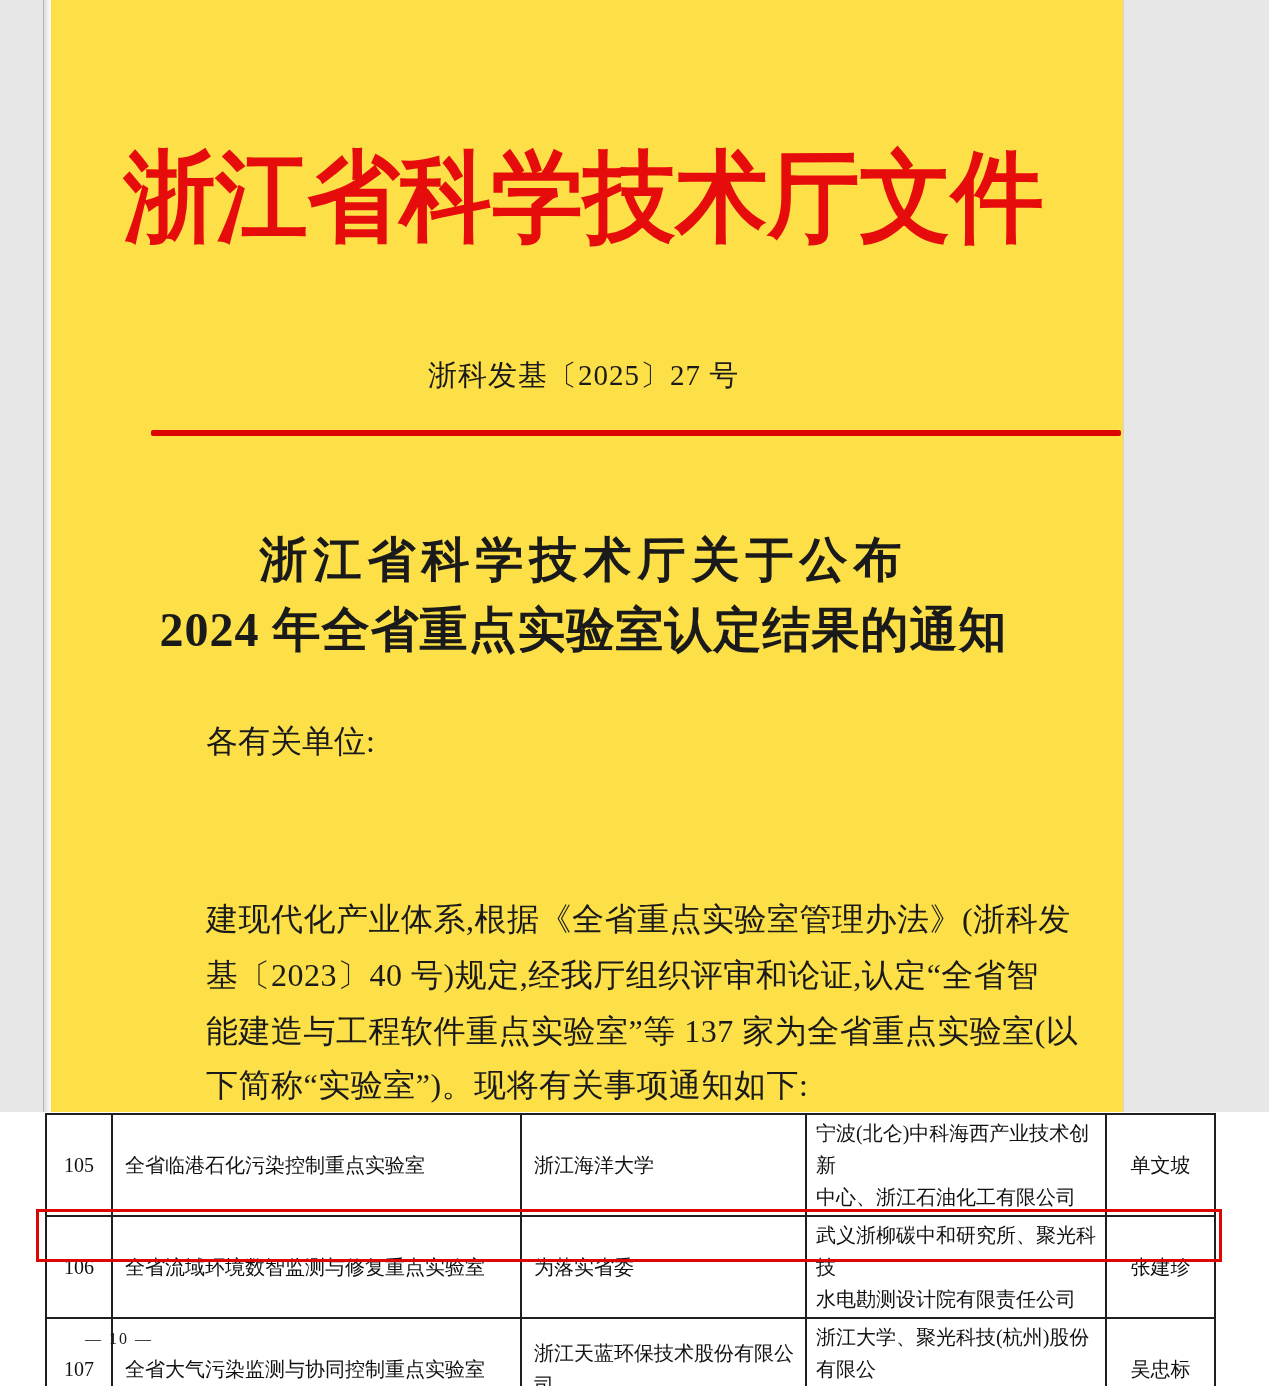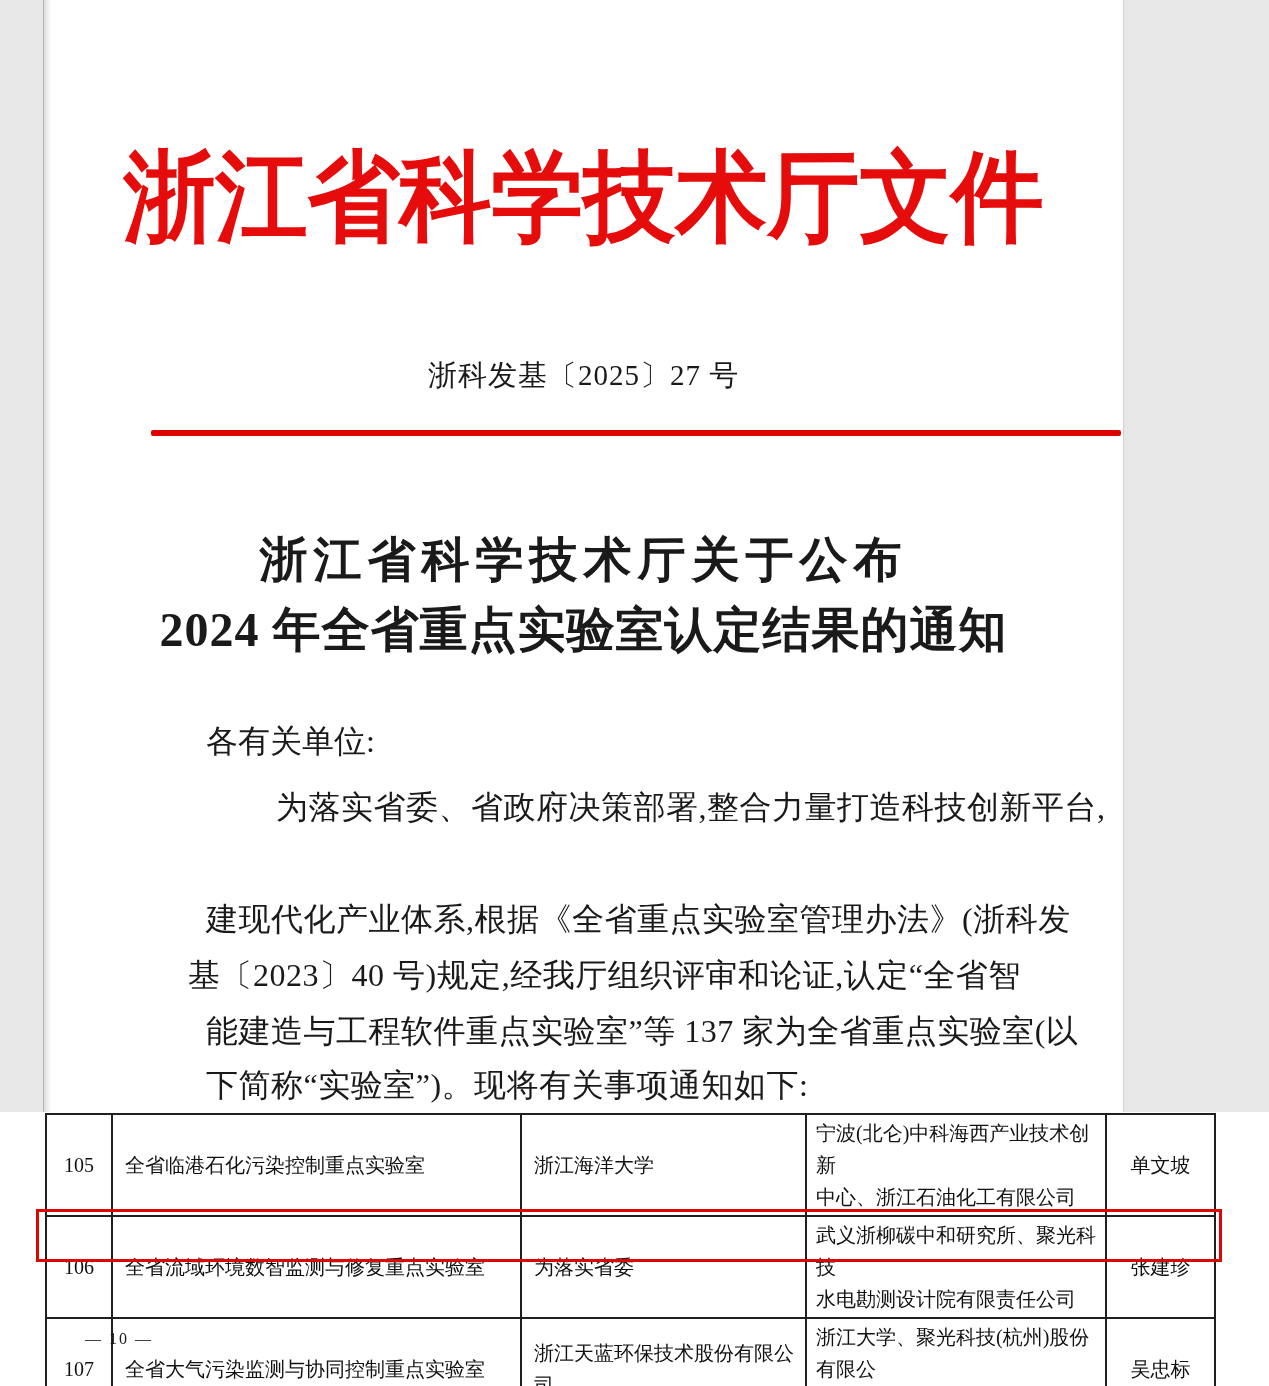--- a/index.html
+++ b/index.html
@@ -5,21 +5,21 @@
   html,body{margin:0;padding:0;}
   body{
     width:1269px;height:1386px;position:relative;overflow:hidden;
     background:#e7e7e7;
     font-family:"Liberation Serif","DejaVu Serif",serif;
     color:#1a1a1a;
   }
   
   .doc-page{
     position:absolute;left:43px;top:0;width:1081px;height:1112px;
-    background:#ffffff;
+    background:#fde047;
     border-left:1px solid #b5b5b5;
     border-right:1px solid #d2d2d2;
     box-sizing:border-box;
   }
   .doc-page::before{ 
     content:"";position:absolute;left:0;top:0;bottom:0;width:7px;
     background:linear-gradient(to right,#dcdcdc,#ffffff);
   }
   .red-header{
     position:absolute;left:0;top:148px;width:100%;
@@ -44,21 +44,21 @@
   .salutation{
     position:absolute;left:162px;top:720px;
     font-size:32px;white-space:nowrap;
   }
   .body-line{
     position:absolute;font-size:32px;white-space:nowrap;letter-spacing:0.5px;
   }
   .bl0{left:232px;top:786px;}
   .bl1{left:162px;top:842px;}
   .bl2{left:162px;top:898px;}
-  .bl3{left:144px;top:954px;}
+  .bl3{left:162px;top:954px;}
   .bl4{left:162px;top:1010px;}
   .bl5{left:162px;top:1064px;}
 
   
   .table-band{
     position:absolute;left:0;top:1112px;width:1269px;height:274px;
     background:#ffffff;
   }
   table.lab-table{
     position:absolute;left:45px;top:1px;
@@ -94,21 +94,20 @@
 </head>
 <body>
 
 <div class="doc-page">
   <div class="red-header" style="color: rgb(230, 12, 12);">浙江省科学技术厅文件</div>
   <div class="doc-number">浙科发基〔2025〕27 号</div>
   <div class="red-rule" style="background: rgb(221, 4, 0);"></div>
   <div class="notice-title l1">浙江省科学技术厅关于公布</div>
   <div class="notice-title l2">2024 年全省重点实验室认定结果的通知</div>
   <div class="salutation">各有关单位:</div>
-  <div class="body-line bl0">为落实省委、省政府决策部署,整合力量打造科技创新平台,</div>
   <div class="body-line bl2">建现代化产业体系,根据《全省重点实验室管理办法》(浙科发</div>
   <div class="body-line bl3">基〔2023〕40 号)规定,经我厅组织评审和论证,认定“全省智</div>
   <div class="body-line bl4">能建造与工程软件重点实验室”等 137 家为全省重点实验室(以</div>
   <div class="body-line bl5">下简称“实验室”)。现将有关事项通知如下:</div>
 </div>
 
 <div class="table-band">
   <table class="lab-table">
     <colgroup>
       <col class="c-no">

